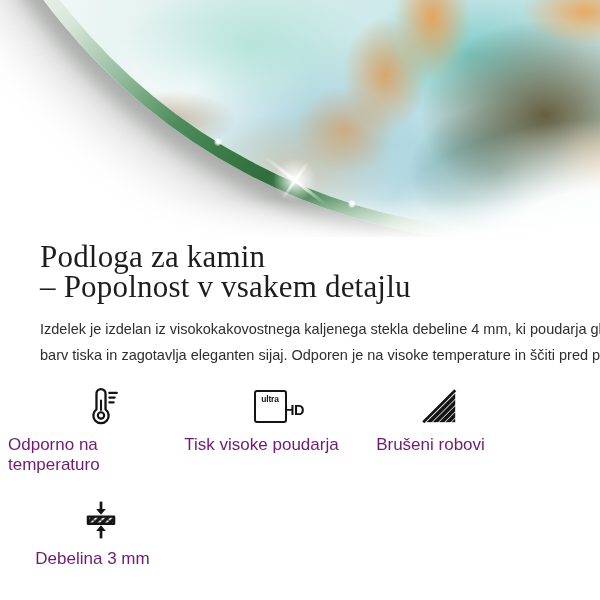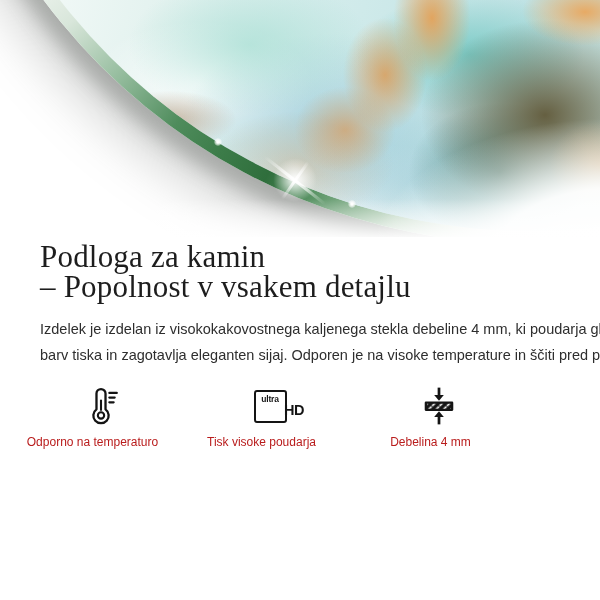--- a/index.html
+++ b/index.html
@@ -60,21 +60,21 @@
   .content{padding:0 30px 0 40px;}
   h1{margin:5px 0 0;font-family:"Liberation Serif","DejaVu Serif",serif;font-weight:400;
      font-size:31px;line-height:30px;color:#1d1d1d;letter-spacing:.2px;}
   .desc{margin:14px 0 0;font-size:14.5px;line-height:26px;color:#2e2e2e;}
   .desc span{display:block;white-space:nowrap;}
 
   
   .features{display:grid;grid-template-columns:repeat(3,169px);margin:15px 0 0 -32px;row-gap:22px;}
   .feature{display:flex;flex-direction:column;align-items:center;}
   .ficon{height:46px;display:flex;align-items:center;justify-content:center;padding-left:17px;}
-  .flabel{margin-top:6px;font-size:12px;color:#b91c1c;}
+  .flabel{margin-top:6px;font-size:17px;color:#701a75;}
   .ficon svg{stroke:#141414;fill:none;stroke-linejoin:round;}
   .uhd{width:29px;height:29px;border:2.6px solid #141414;border-radius:3px;
        display:flex;flex-direction:column;align-items:center;justify-content:center;color:#141414;}
   .uhd-top{font-size:8.5px;font-weight:700;line-height:9px;letter-spacing:-.2px;}
   .uhd-bottom{font-size:14.5px;font-weight:800;line-height:13px;letter-spacing:-.5px;margin-left:48px;}
 </style>
 </head>
 <body>
 
 <div class="page">
@@ -122,35 +122,51 @@
           <div class="uhd">
             <span class="uhd-top">ultra</span>
             <span class="uhd-bottom">HD</span>
           </div>
         </div>
         <div class="flabel">Tisk visoke poudarja</div>
       </div>
 
 
 
+      <div class="feature">
+        <div class="ficon">
+          <svg width="42" height="42" viewBox="0 0 40 40">
+            <defs>
+                <clipPath id="tri">
+                  <polygon points="5,35.5 35.5,5 35.5,35.5"></polygon>
+                </clipPath>
+              </defs>
+            <path d="M5 35.5 L35.5 5" stroke-width="2.6"></path>
+            <g clip-path="url(#tri)" stroke-width="3.6">
+              <path d="M6 40 L40 6 M12 40 L40 12 M18 40 L40 18 M24 40 L40 24 M30 40 L40 30"></path>
+            </g>
+          </svg>
+        </div>
+        <div class="flabel">Brušeni robovi</div>
+      </div>
 
       <div class="feature">
         <div class="ficon">
           <svg width="42" height="42" viewBox="0 0 40 40">
             <defs>
               <pattern id="hatchp" width="5" height="5" patternTransform="rotate(45)" patternUnits="userSpaceOnUse">
                 <rect width="5" height="5" fill="#ffffff"></rect>
                 <rect width="2.4" height="5" fill="#141414"></rect>
               </pattern>
             </defs>
             <path d="M20 2.5 V9.5" stroke-width="2.6"></path>
             <polygon points="15.4,9.5 24.6,9.5 20,15" fill="#141414" stroke="none"></polygon>
             <rect x="7.5" y="16.8" width="25" height="6.8" fill="url(#hatchp)" stroke-width="2.2"></rect>
             <polygon points="15.4,30.5 24.6,30.5 20,25" fill="#141414" stroke="none"></polygon>
             <path d="M20 30.5 V37.5" stroke-width="2.6"></path>
           </svg>
         </div>
-        <div class="flabel">Debelina 4 mm</div>
+        <div class="flabel">Debelina 3 mm</div>
       </div>
 
     </div>
   </div>
 </div>
 
 </body></html>

